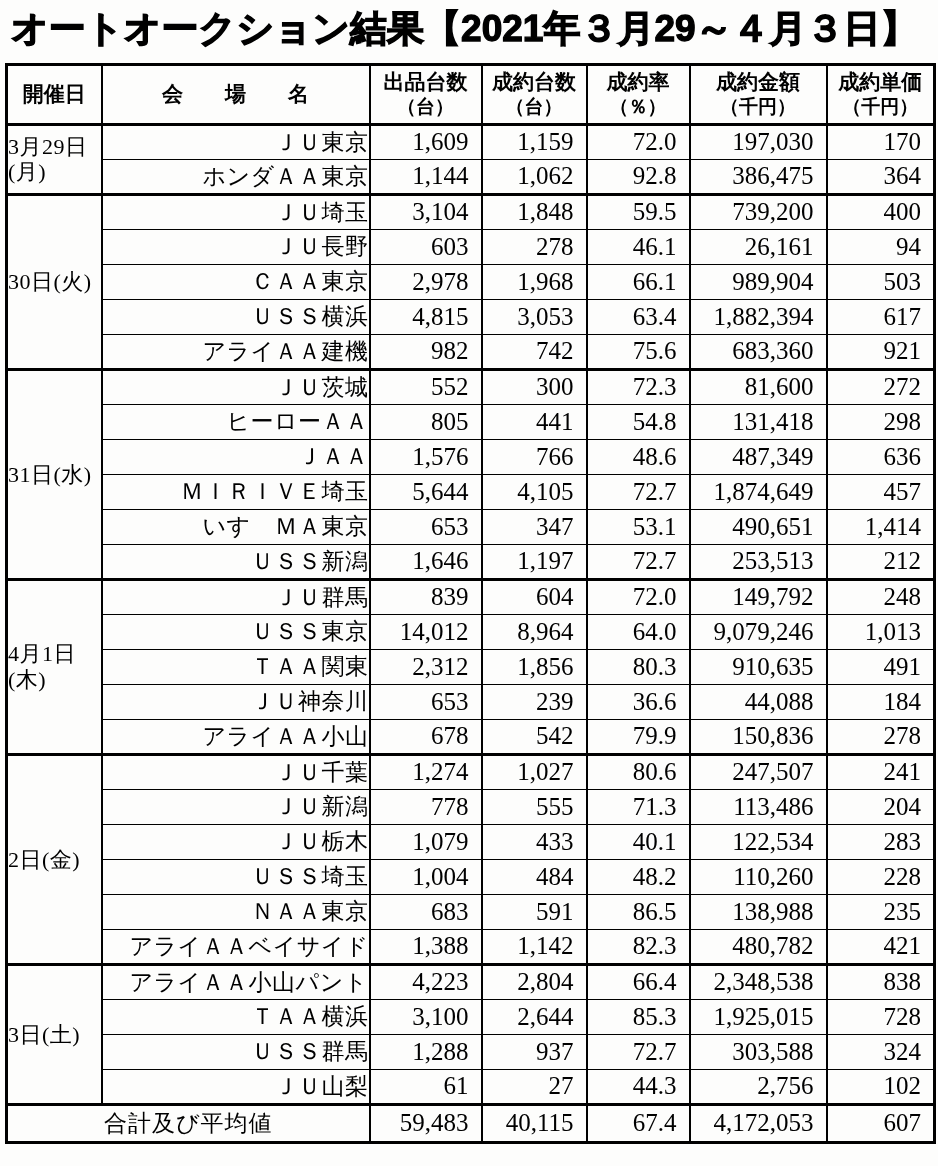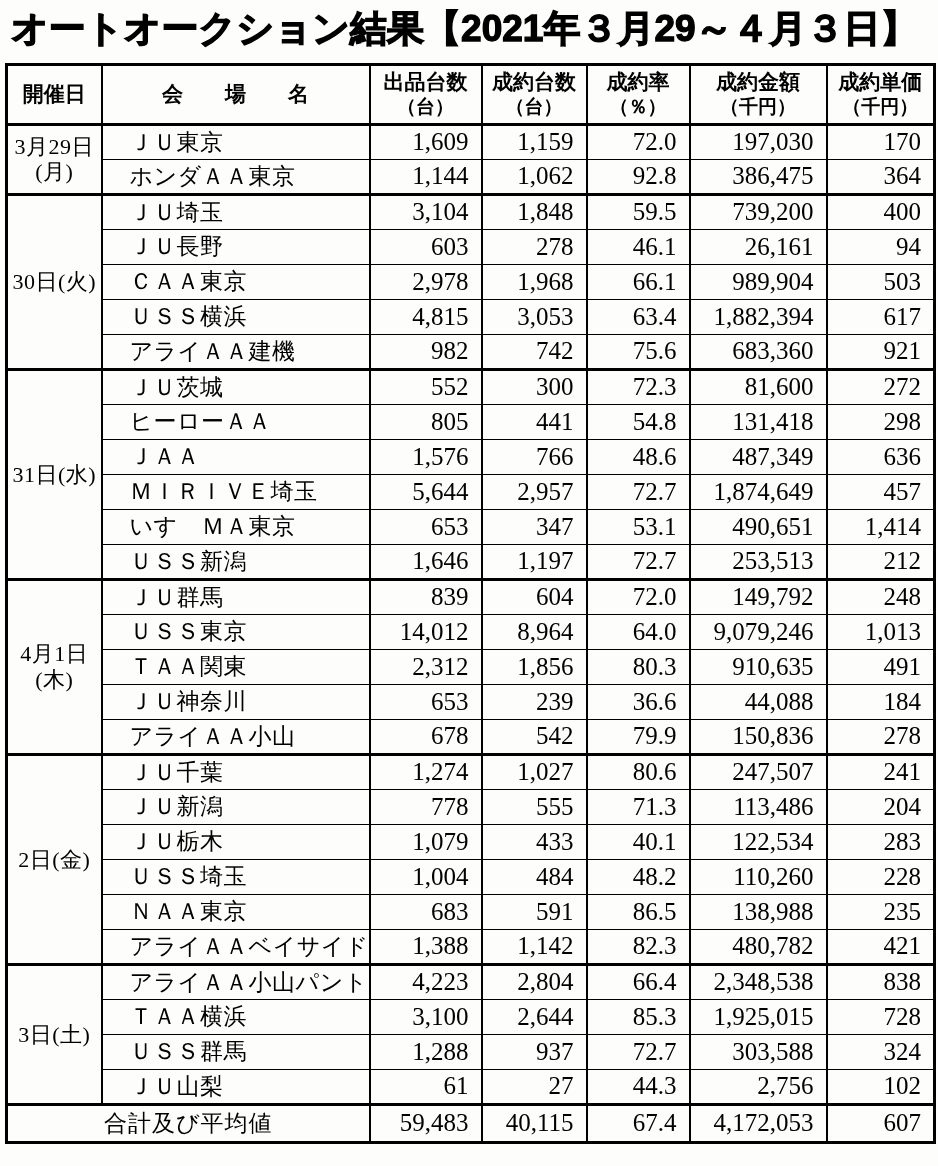--- a/index.html
+++ b/index.html
@@ -51,28 +51,27 @@
     text-align: center;
     vertical-align: middle;
     line-height: 1.25;
     border-bottom: 2px solid #000;
   }
   thead .sub { font-size: 19px; font-weight: bold; }
   thead .sub:empty { display: none; }
   tbody tr { height: 35px; }
   tr.group-first td, tr.group-first th { border-top: 3px solid #000; }
   td.date-cell {
-    text-align: center;
     vertical-align: middle;
     font-size: 22px;
     line-height: 1.15;
     letter-spacing: 0.5px;
   }
   td.venue-cell {
-    text-align: left;
+    text-align: right;
     vertical-align: middle;
     font-size: 23px;
     padding-left: 27px;
     letter-spacing: 0.5px;
   }
   td.num-cell {
     text-align: right;
     vertical-align: middle;
     font-size: 25px;
     padding-right: 12px;
@@ -231,21 +230,21 @@
           <td class="venue-cell">ＪＡＡ</td>
           <td class="num-cell">1,576</td>
           <td class="num-cell">766</td>
           <td class="num-cell">48.6</td>
           <td class="num-cell">487,349</td>
           <td class="num-cell">636</td>
         </tr>
         <tr>
           <td class="venue-cell">ＭＩＲＩＶＥ埼玉</td>
           <td class="num-cell">5,644</td>
-          <td class="num-cell">2,957</td>
+          <td class="num-cell">4,105</td>
           <td class="num-cell">72.7</td>
           <td class="num-cell">1,874,649</td>
           <td class="num-cell">457</td>
         </tr>
         <tr>
           <td class="venue-cell">いすゞＭＡ東京</td>
           <td class="num-cell">653</td>
           <td class="num-cell">347</td>
           <td class="num-cell">53.1</td>
           <td class="num-cell">490,651</td>

